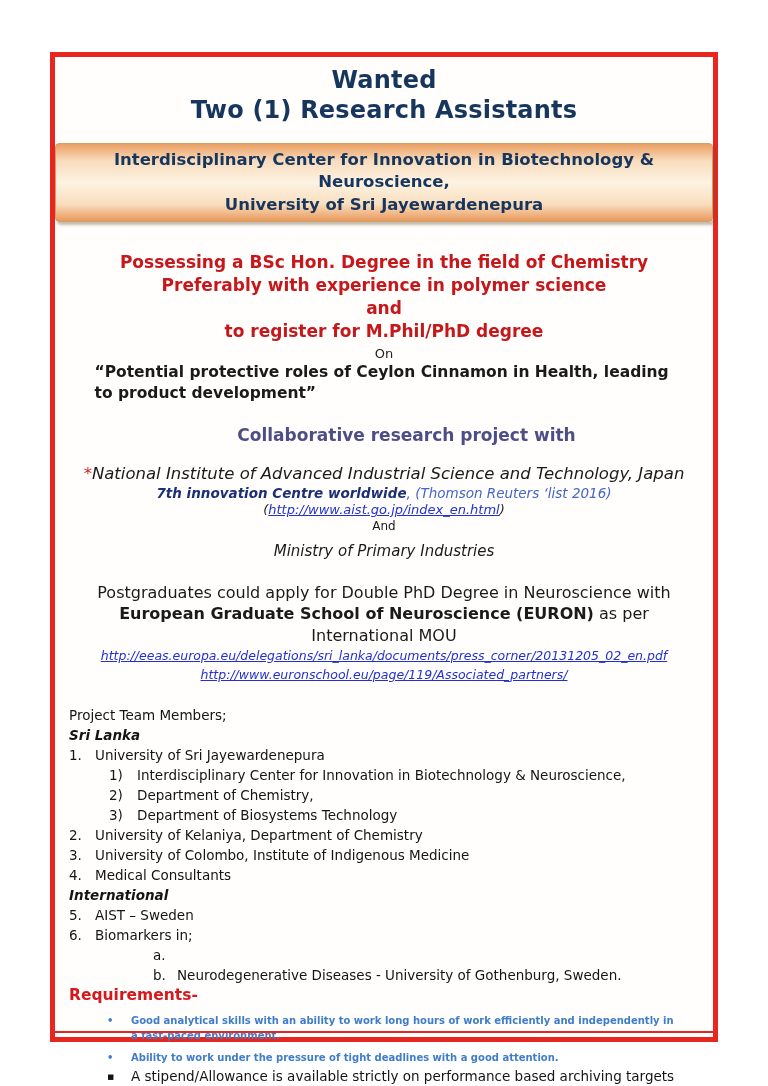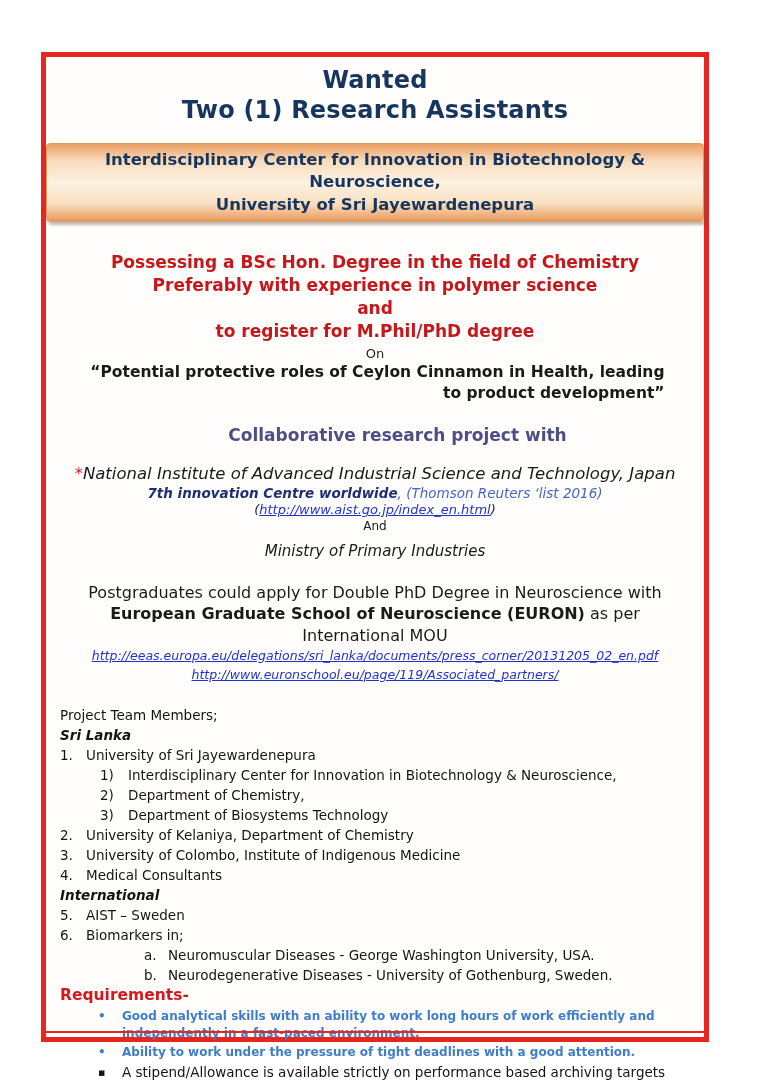--- a/index.html
+++ b/index.html
@@ -2,21 +2,21 @@
 <html><head>
 <meta charset="utf-8">
 <style>
   html,body{margin:0;padding:0;}
   body{
     width:768px;height:1086px;background:#ffffff;
     font-family:"DejaVu Sans","Liberation Sans",sans-serif;
     color:#141414;position:relative;overflow:hidden;
   }
   .frame{
-    position:absolute;left:41px;top:52px;width:668px;height:990px;
+    position:absolute;left:50px;top:52px;width:668px;height:990px;
     box-sizing:border-box;border:5px solid #e8251f;background:#fffefd;
   }
   .frame-bottom-line{
     position:absolute;left:0;right:0;bottom:4px;height:2px;background:#e8251f;
   }
   .page-title{
     margin-top:8px;font-size:24px;font-weight:bold;color:#17365d;
     line-height:1.25;text-align:center;letter-spacing:.2px;
   }
   .banner{
@@ -27,21 +27,21 @@
     padding:5px 8px;color:#17365d;font-weight:bold;font-size:16.5px;
     line-height:1.35;text-align:center;
   }
   .red-block{
     margin-top:29px;color:#c6171b;font-size:17px;font-weight:bold;
     line-height:1.35;text-align:center;
   }
   .on-label{font-size:13px;color:#222;margin-top:3px;text-align:center;}
   .topic{
     font-size:15.5px;font-weight:bold;color:#1a1a1a;line-height:1.38;
-    margin:1px auto 0;width:88%;text-align:right;
+    margin:1px auto 0;width:88%;text-align:left;
   }
   .collab-heading{
     margin-top:21px;font-size:17px;font-weight:bold;color:#4e4e86;text-align:center;padding-left:45px;
   }
   .partner1{margin-top:19px;font-size:16.5px;font-style:italic;color:#1a1a1a;text-align:center;}
   .asterisk{color:#d02020;font-style:italic;}
   .rank-line{font-size:13.5px;font-style:italic;margin-top:2px;text-align:center;}
   .rank-bold{font-weight:bold;color:#1c2f74;}
   .rank-rest{color:#4565c6;}
   .aist-line{font-size:13px;font-style:italic;margin-top:1px;text-align:center;color:#1a1a1a;}
@@ -59,21 +59,21 @@
   .group-label{font-weight:bold;font-style:italic;}
   .row{display:flex;line-height:20px;}
   .row .num{flex:none;}
   .lvl1 .num{width:26px;}
   .lvl2{margin-left:40px;}
   .lvl2 .num{width:28px;}
   .lvl3{margin-left:84px;}
   .lvl3 .num{width:24px;}
   .req-heading{color:#d6181c;font-weight:bold;font-size:15.5px;line-height:21px;}
   .req-row{display:flex;margin-left:38px;}
-  .req-blue{color:#3f7dc8;font-weight:bold;font-size:12px;line-height:1.42;margin-top:2px;}
+  .req-blue{color:#3f7dc8;font-weight:bold;font-size:10px;line-height:1.42;margin-top:8px;}
   .req-black{color:#141414;font-size:13.5px;line-height:1.45;margin-top:2px;}
   .bullet{flex:none;width:24px;}
   .req-blue .bullet::before{content:"\2022";}
   .req-black .bullet::before{content:"\25AA";font-size:11px;position:relative;top:-1px;}
   .req-row .txt{padding-right:20px;}
 </style>
 </head>
 <body>
 
 <div class="frame">
@@ -154,21 +154,20 @@
     <div class="row lvl1">
         <span class="num">5.</span>
         <span class="txt">AIST – Sweden</span>
       </div>
     <div class="row lvl1">
         <span class="num">6.</span>
         <span class="txt">Biomarkers in;</span>
       </div>
     <div class="row lvl3">
         <span class="num">a.</span>
-        <span class="txt">Neuromuscular Diseases - George Washington University, USA.</span>
       </div>
     <div class="row lvl3">
         <span class="num">b.</span>
         <span class="txt">Neurodegenerative Diseases - University of Gothenburg, Sweden.</span>
       </div>
 
     <div class="req-heading">Requirements-</div>
 
     <div class="req-row req-blue">
         <span class="bullet"></span>

